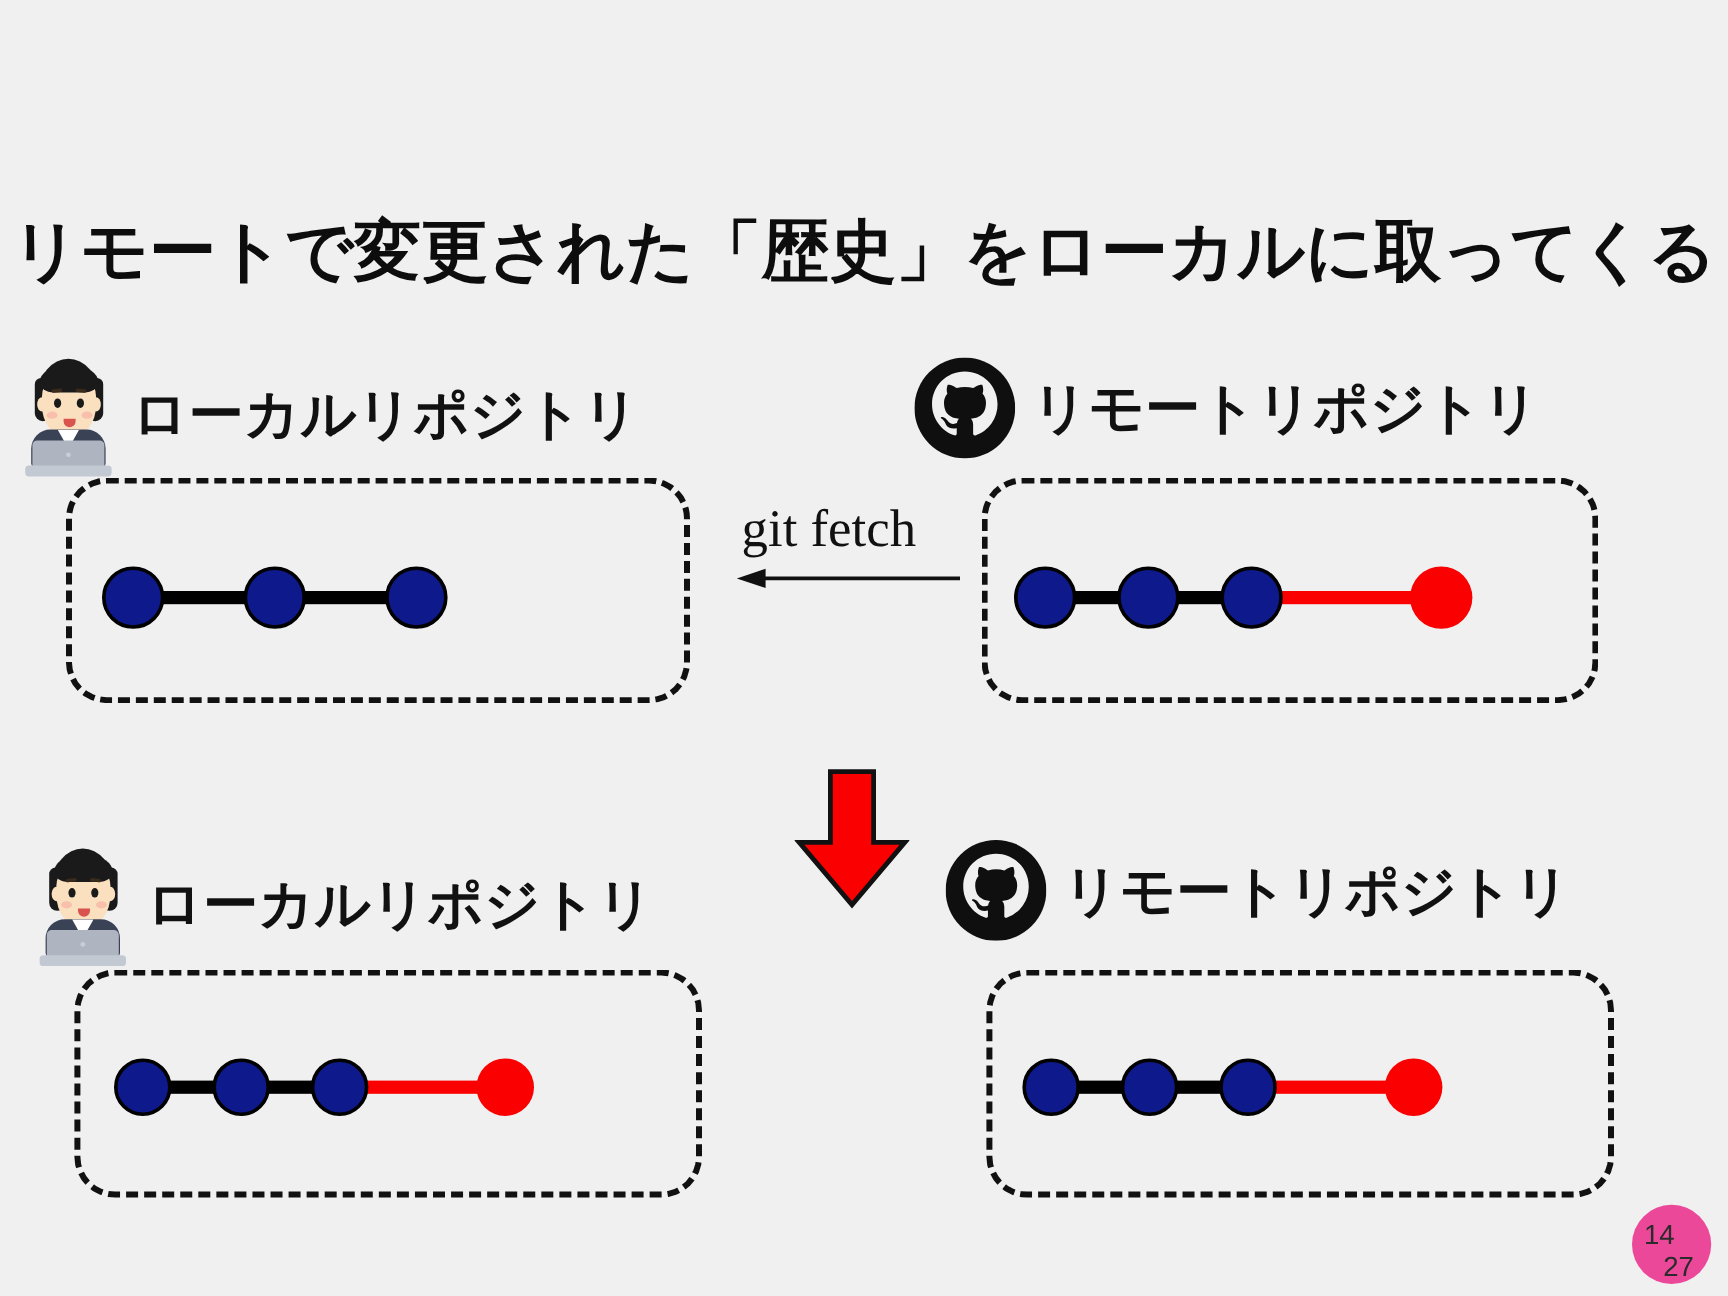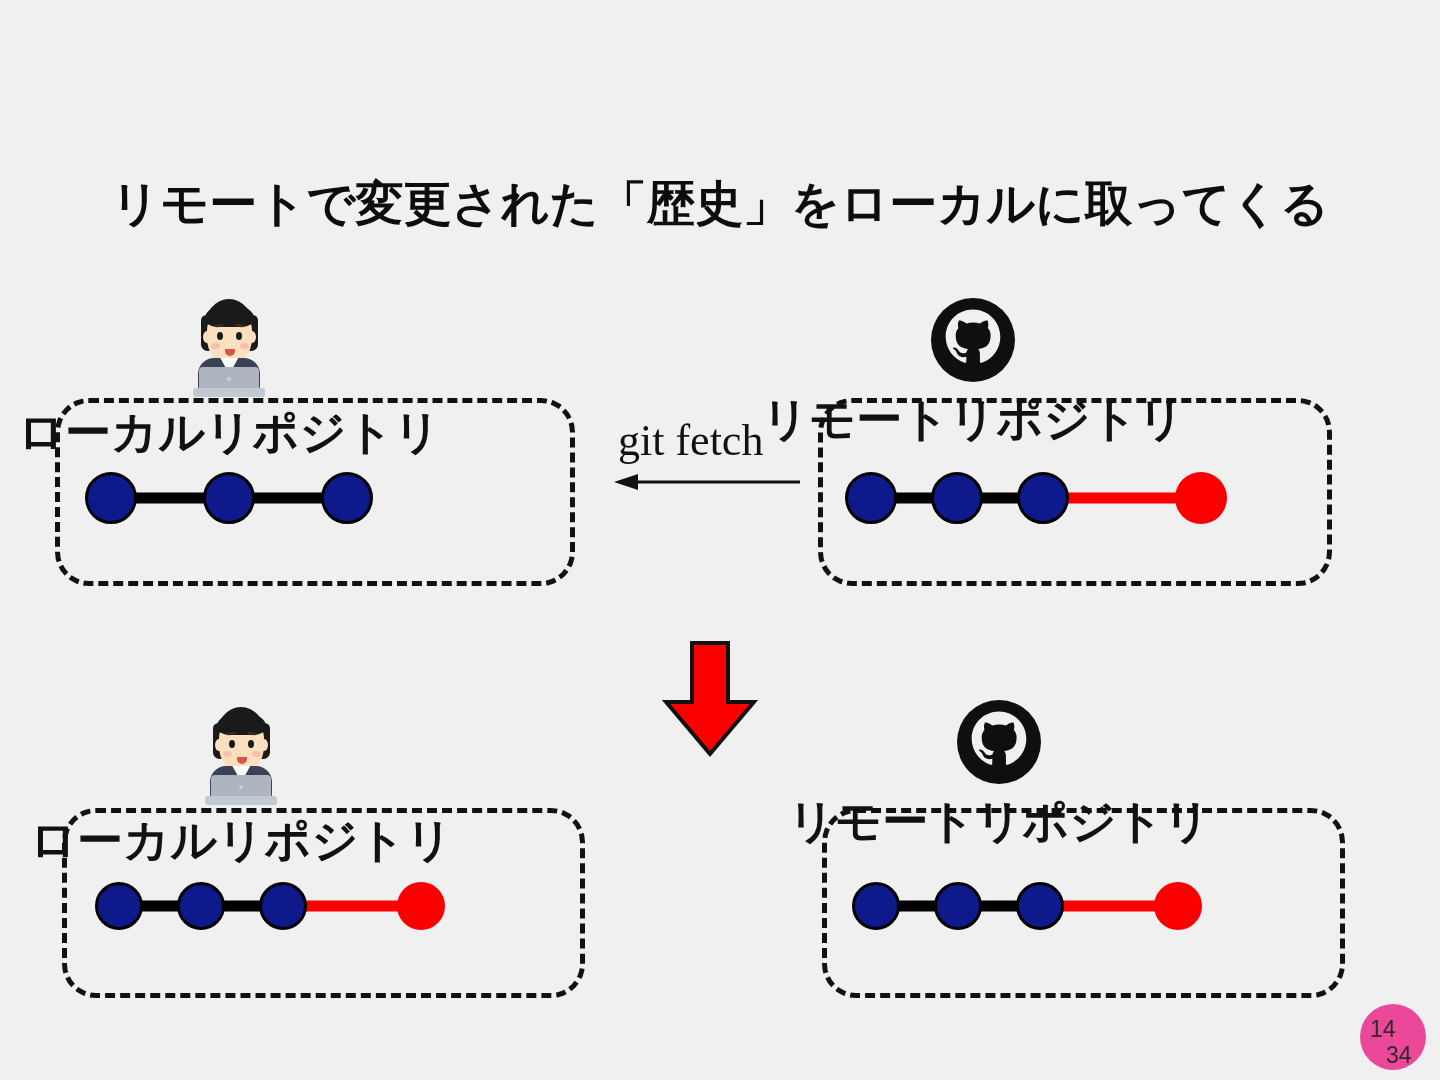--- a/index.html
+++ b/index.html
@@ -34,37 +34,36 @@
     line-height: 1;
   }
 
   
   .subtitle {
     position: absolute;
     top: 178px;
     left: 0;
     width: 1440px;
     text-align: center;
-    font-size: 48px;
+    font-size: 56px;
     font-weight: bold;
     color: #0d0d0d;
     line-height: 1.1;
   }
 
   
   .repo-label {
     position: absolute;
     display: flex;
     align-items: center;
     gap: 14px;
     font-size: 46px;
     font-weight: bold;
     color: #111111;
     white-space: nowrap;
-    flex-direction: column;
   }
   .repo-label .label-text { line-height: 1; }
 
   #label-local-top   { left: 18px;  top: 295px; }
   #label-remote-top  { left: 762px; top: 298px; }
   #label-local-bot   { left: 30px;  top: 703px; }
   #label-remote-bot  { left: 788px; top: 700px; }
 
   
   .person {
@@ -392,16 +391,16 @@
     <div class="edge black" style="left:104px; width:94px;"></div>
     <div class="edge red" style="left:188px; width:130px;"></div>
     <div class="node blue" style="left:0px;   width:48px; height:48px;"></div>
     <div class="node blue" style="left:82px;  width:48px; height:48px;"></div>
     <div class="node blue" style="left:164px; width:48px; height:48px;"></div>
     <div class="node red" style="left:302px; width:48px; height:48px;"></div>
   </div>
 
   <div class="page-badge">
     <span class="cur">14</span>
-    <span class="total">34</span>
+    <span class="total">27</span>
   </div>
 
 </div>
 
 </body></html>

